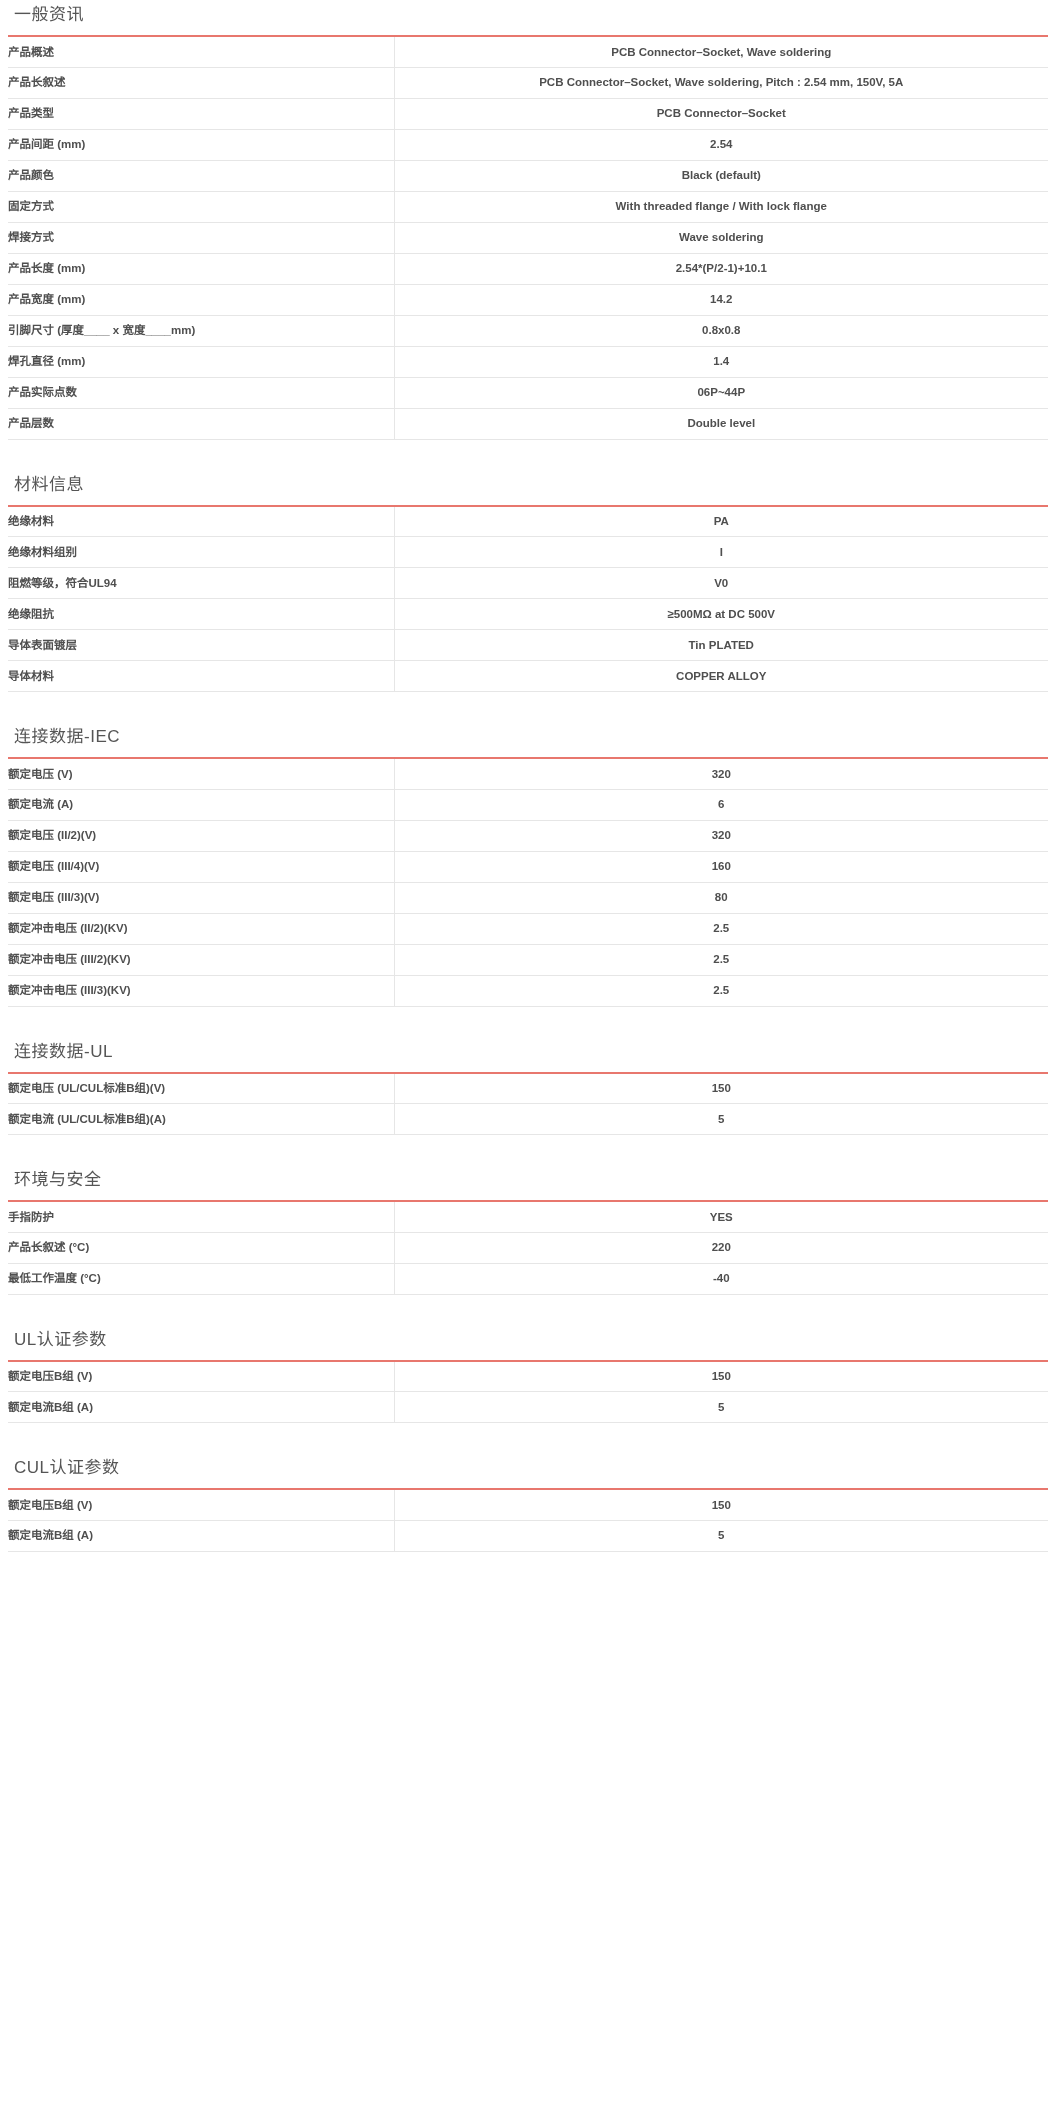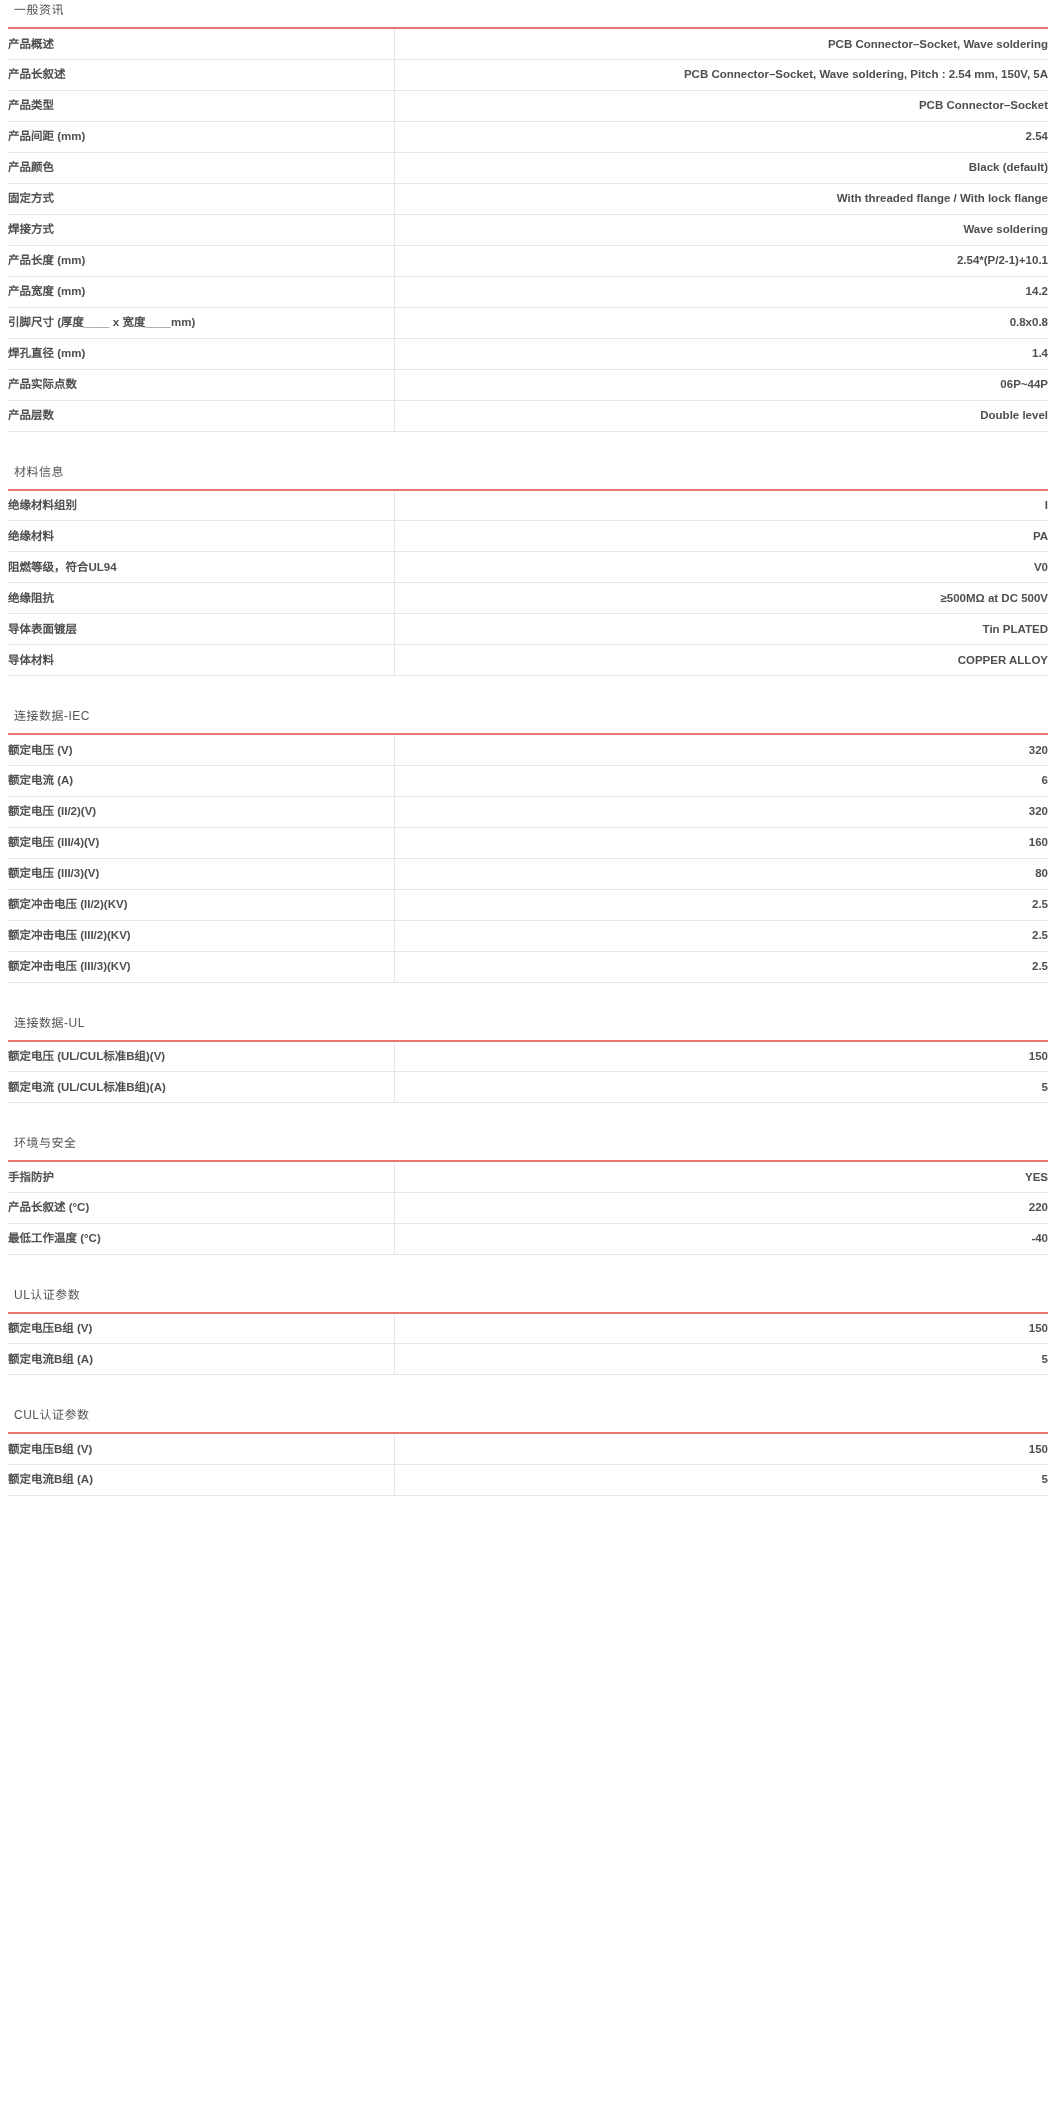--- a/index.html
+++ b/index.html
@@ -14,21 +14,21 @@
     width: 1054px;
   }
   .page {
     width: 1054px;
     padding: 0 0 40px 0;
   }
   .section {
     margin: 0 0 0 0;
   }
   .section-title {
-    font-size: 12px;
+    font-size: 17px;
     color: #555555;
     padding: 0 0 10px 14px;
     letter-spacing: 0.5px;
     font-weight: normal;
   }
   table.spec {
     width: 1040px;
     margin: 0 0 0 8px;
     border-collapse: collapse;
     border-top: 2px solid #e8776e;
@@ -47,21 +47,21 @@
     line-height: 1.4;
   }
   td.k {
     width: 386px;
     padding-left: 16px;
     border-right: 1px solid #e6e6e6;
     text-align: left;
     color: #4f4f4f;
   }
   td.v {
-    text-align: right;
+    text-align: center;
     color: #4f4f4f;
     padding: 0 12px;
     margin-top: 44px;
   }
   .first-title {
     padding-top: 0;
   }
   .sec-gap { height: 30px; }
 </style>
 </head>
@@ -127,26 +127,26 @@
             </tr>
           </tbody>
         </table>
       </div>
       <div class="section">
         <div class="sec-gap"></div>
         <div class="section-title">材料信息</div>
         <table class="spec">
           <tbody>
             <tr>
+              <td class="k">绝缘材料</td>
+              <td class="v">PA</td>
+            </tr>
+            <tr>
               <td class="k">绝缘材料组别</td>
               <td class="v">I</td>
-            </tr>
-            <tr>
-              <td class="k">绝缘材料</td>
-              <td class="v">PA</td>
             </tr>
             <tr>
               <td class="k">阻燃等级，符合UL94</td>
               <td class="v">V0</td>
             </tr>
             <tr>
               <td class="k">绝缘阻抗</td>
               <td class="v">≥500MΩ at DC 500V</td>
             </tr>
             <tr>

